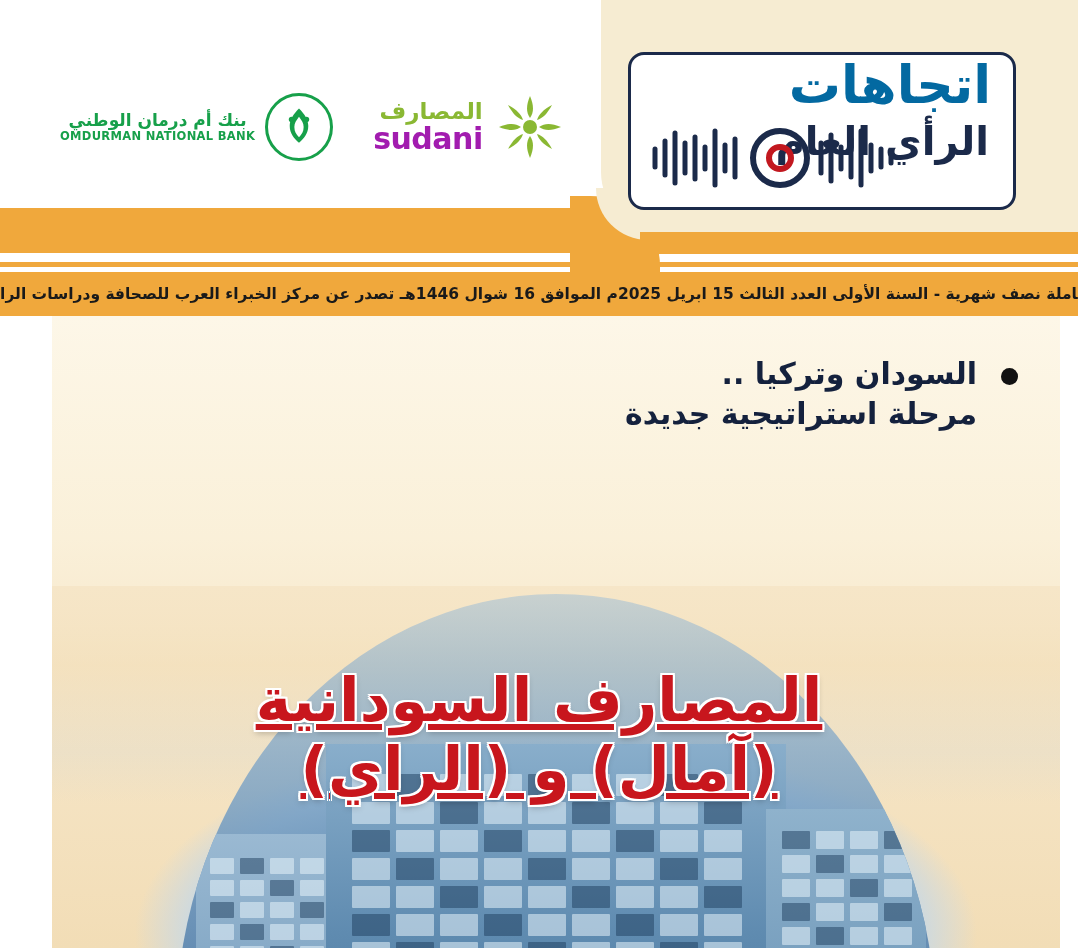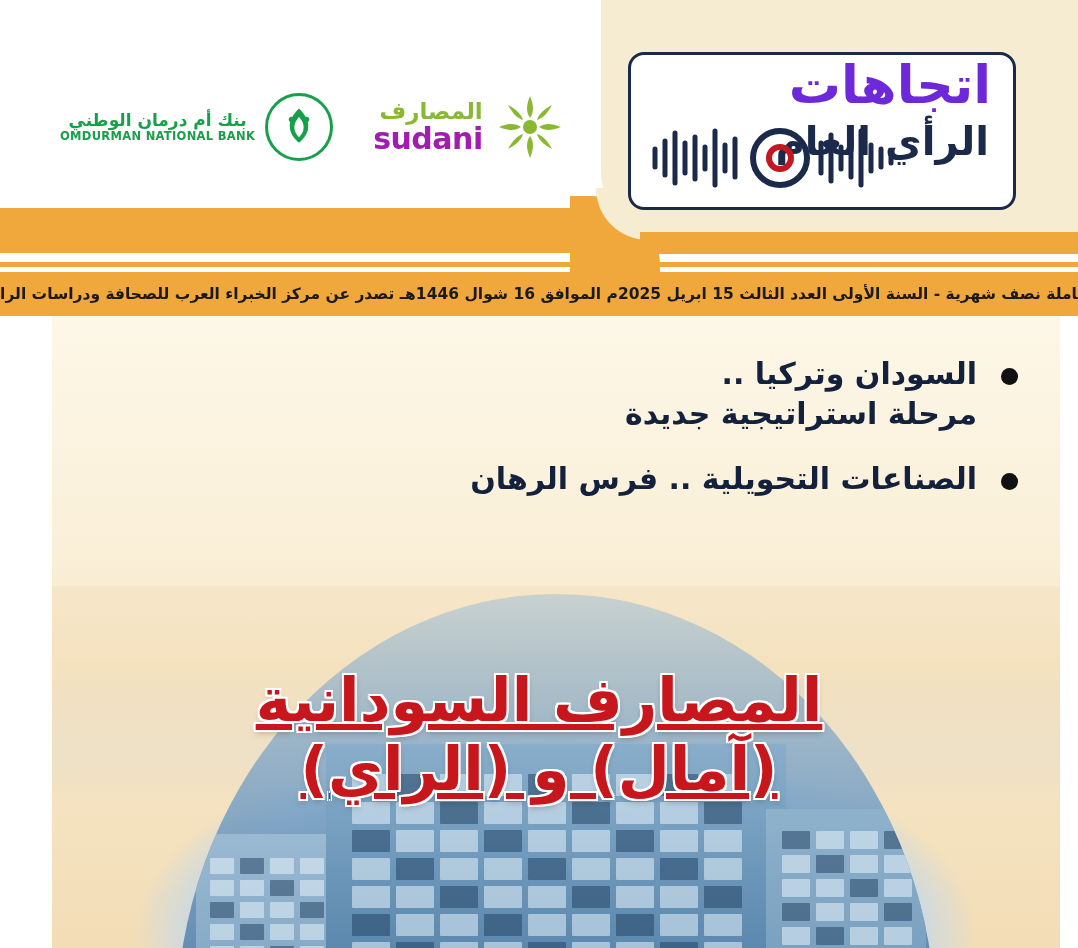--- a/index.html
+++ b/index.html
@@ -167,21 +167,21 @@
     border: 3px solid #1b2a4a;
     border-radius: 16px;
     overflow: hidden;
   }
   .mag-title-1 {
     position: absolute;
     right: 22px;
     top: 4px;
     font-size: 52px;
     font-weight: bold;
-    color: #6d28d9;
+    color: #0369a1;
     letter-spacing: -1px;
     line-height: 1;
   }
   .mag-title-2 {
     position: absolute;
     right: 24px;
     top: 66px;
     font-size: 40px;
     font-weight: bold;
     color: #1b2a4a;
@@ -576,24 +576,20 @@
         </div>
       </div>
     </div>
 
     <div class="bullets">
       <div class="bullet-row">
         <div class="bullet-dot"></div>
         <div class="bullet-text">السودان وتركيا ..
 مرحلة استراتيجية جديدة</div>
       </div>
-      <div class="bullet-row">
-        <div class="bullet-dot"></div>
-        <div class="bullet-text">الصناعات التحويلية ..  فرس الرهان</div>
-      </div>
     </div>
 
     <div class="main-headline">
       <div class="line line1">المصارف السودانية</div>
       <div class="line line2">(آمال) و (الراي)</div>
     </div>
 
   </div>
 </div>
 

